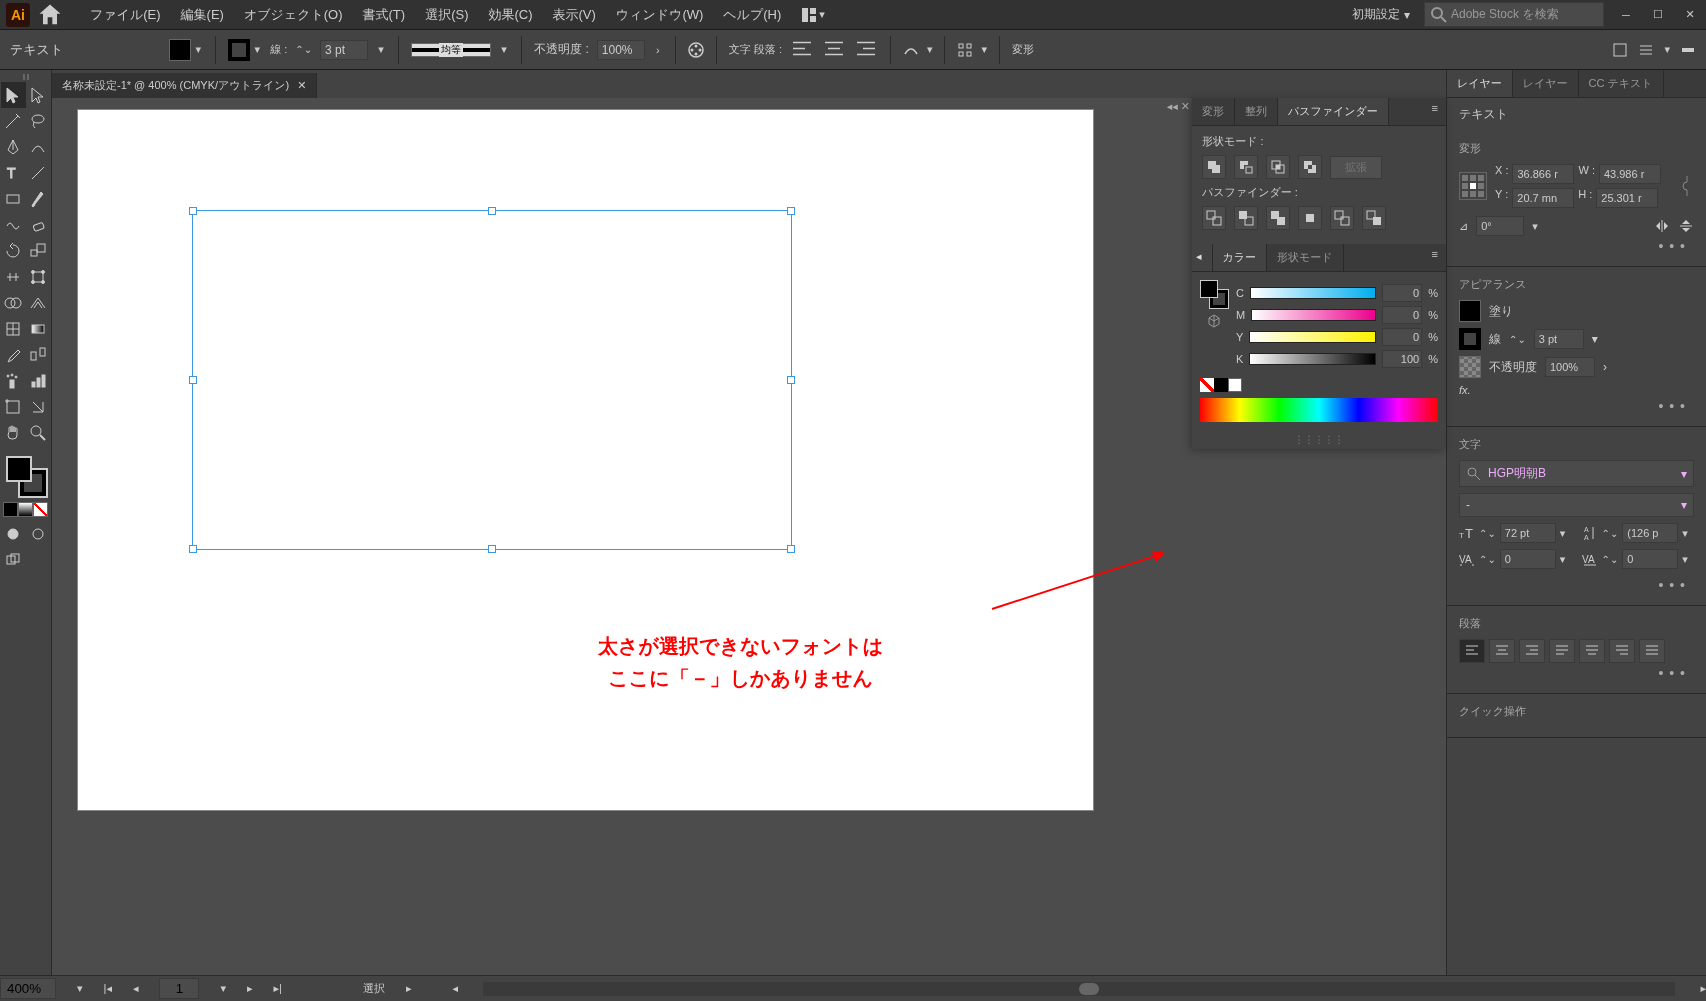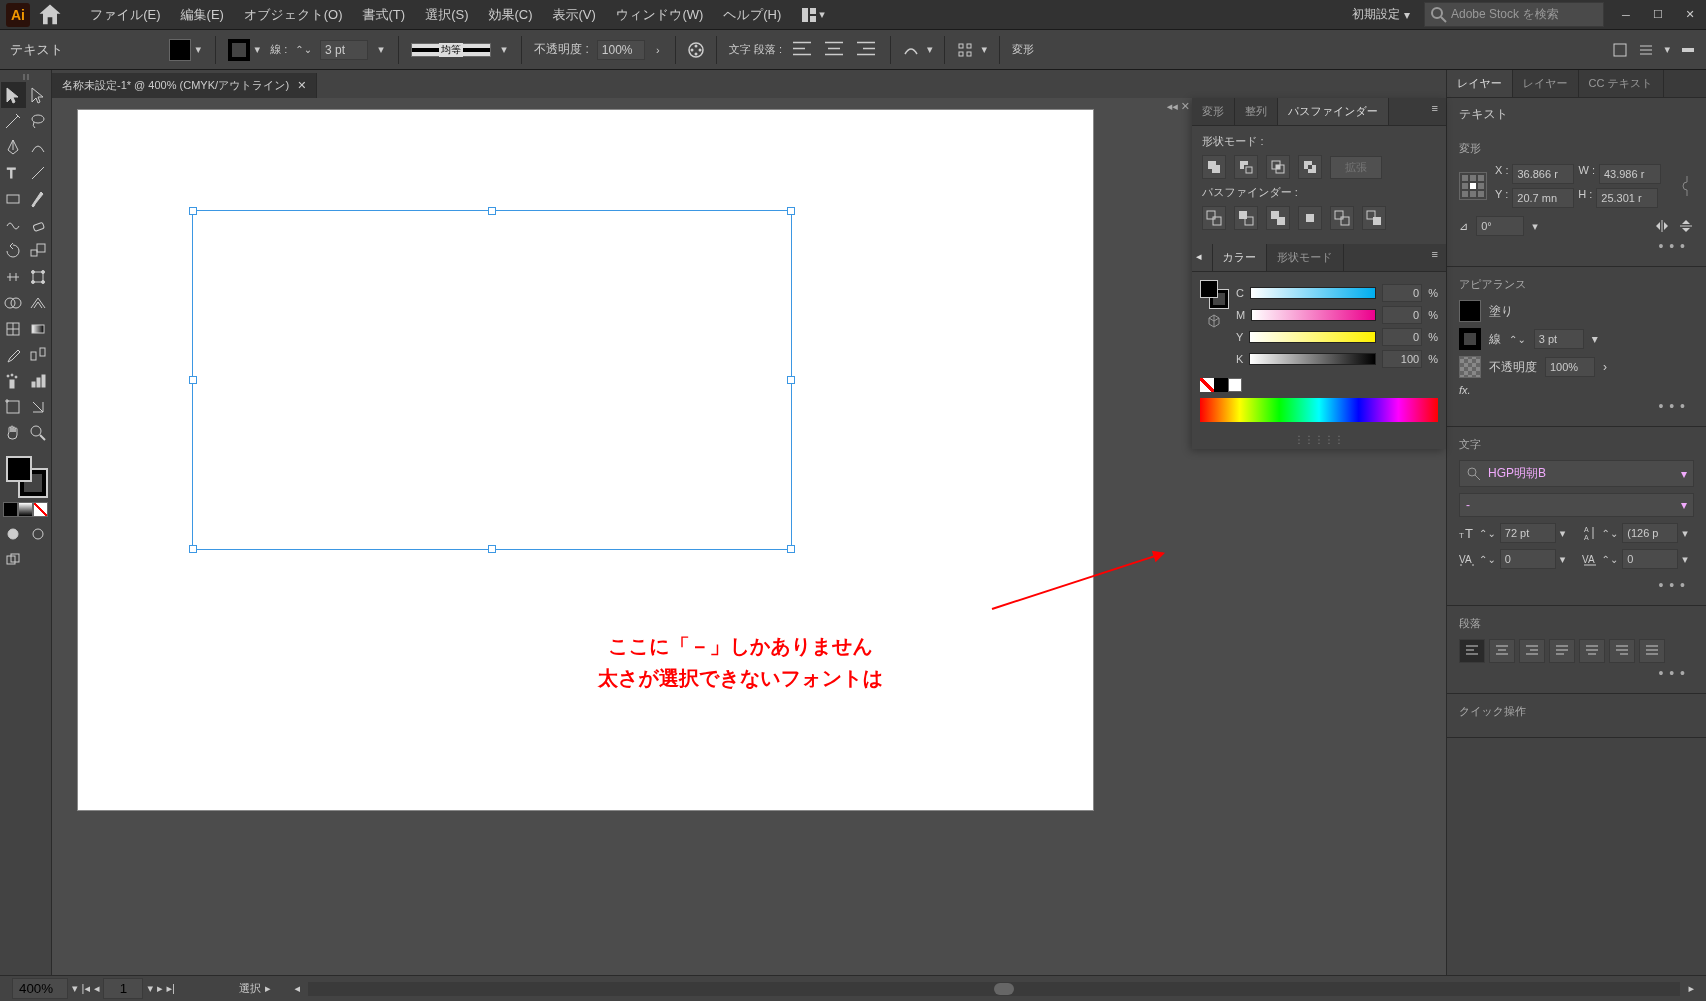--- a/index.html
+++ b/index.html
@@ -78,21 +78,21 @@
 .app-swatch { width: 22px; height: 22px; border: 1px solid #666; }
 .char-panel .font-select { background: #4b4b4b; border: 1px solid #3a3a3a; color: #f0abfc; padding: 4px 6px; width: 100%; display: flex; align-items: center; gap: 6px; font-size: 12px; margin-bottom: 6px; cursor: pointer; }
 .font-style-box { border: 2px solid #ff0000; }
 .char-row { display: flex; gap: 10px; margin: 6px 0; }
 .char-field { display: flex; align-items: center; gap: 4px; flex: 1; }
 .char-input { background: #4b4b4b; border: 1px solid #3a3a3a; color: #ccc; padding: 3px 4px; width: 56px; font-size: 11px; }
 .para-row { display: flex; gap: 4px; margin-top: 6px; }
 .para-btn { width: 26px; height: 24px; background: #4b4b4b; border: 1px solid #3a3a3a; display: flex; align-items: center; justify-content: center; cursor: pointer; }
 .three-dots { color: #aaa; font-size: 14px; text-align: right; padding: 2px 8px; cursor: pointer; letter-spacing: 1px;}
 
-.statusbar { height: 26px; background: #434343; display: flex; align-items: center; padding: 0 12px; gap: 4px; font-size: 11px; border-top: 1px solid #2a2a2a; }
+.statusbar { height: 26px; background: #434343; display: flex; align-items: center; padding: 0 0; gap: 21px; font-size: 11px; border-top: 1px solid #2a2a2a; }
 .sb-field { background: #4b4b4b; border: 1px solid #3a3a3a; padding: 2px 6px; }
 .scrollbar-h { flex: 1; height: 14px; background: #3a3a3a; position: relative; margin: 0 4px; }
 .scroll-thumb { position: absolute; left: 50%; top: 1px; width: 20px; height: 12px; background: #666; border-radius: 6px; }
 
 .icon-svg { width: 16px; height: 16px; fill: #ccc; }
 .collapse-arrows { position:absolute; right: 256px; top:2px; font-size:11px; color:#aaa; cursor:pointer;}
 </style>
 </head>
 <body>
 
@@ -474,22 +474,22 @@
           <div class="sel-handle" style="left:-4px;top:-4px;"></div>
           <div class="sel-handle" style="left:50%;top:-4px;margin-left:-4px;"></div>
           <div class="sel-handle" style="right:-4px;top:-4px;"></div>
           <div class="sel-handle" style="left:-4px;top:50%;margin-top:-4px;"></div>
           <div class="sel-handle" style="right:-4px;top:50%;margin-top:-4px;"></div>
           <div class="sel-handle" style="left:-4px;bottom:-4px;"></div>
           <div class="sel-handle" style="left:50%;bottom:-4px;margin-left:-4px;"></div>
           <div class="sel-handle" style="right:-4px;bottom:-4px;"></div>
         </div>
         <div class="annotation">
+          <div>太さが選択できないフォントは</div>
           <div>ここに「－」しかありません</div>
-          <div>太さが選択できないフォントは</div>
         </div>
       </div>
       <div class="arrow-line"></div>
 
       <div class="collapse-arrows">◂◂ ✕</div>
 
       <div class="floating-panels">
 
         <div class="panel-header">
           <div class="panel-tab">変形</div>

